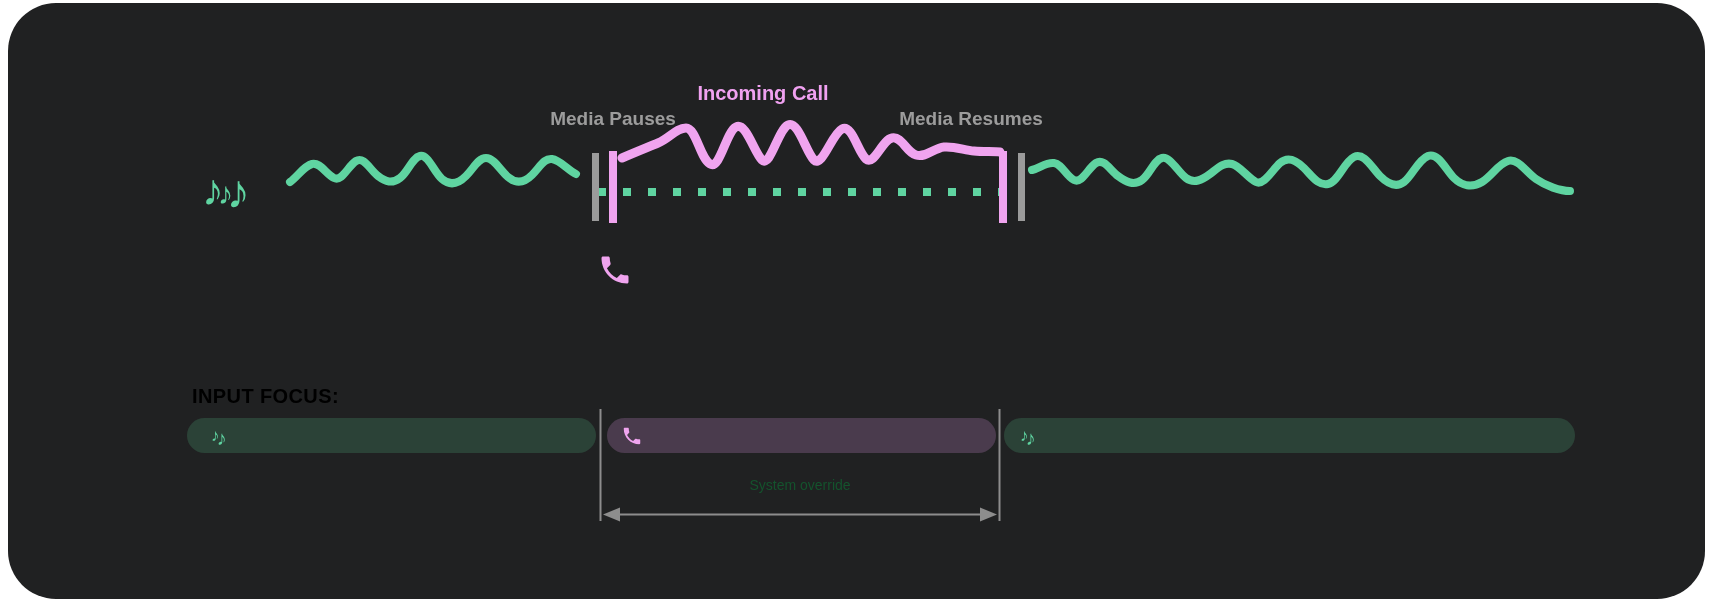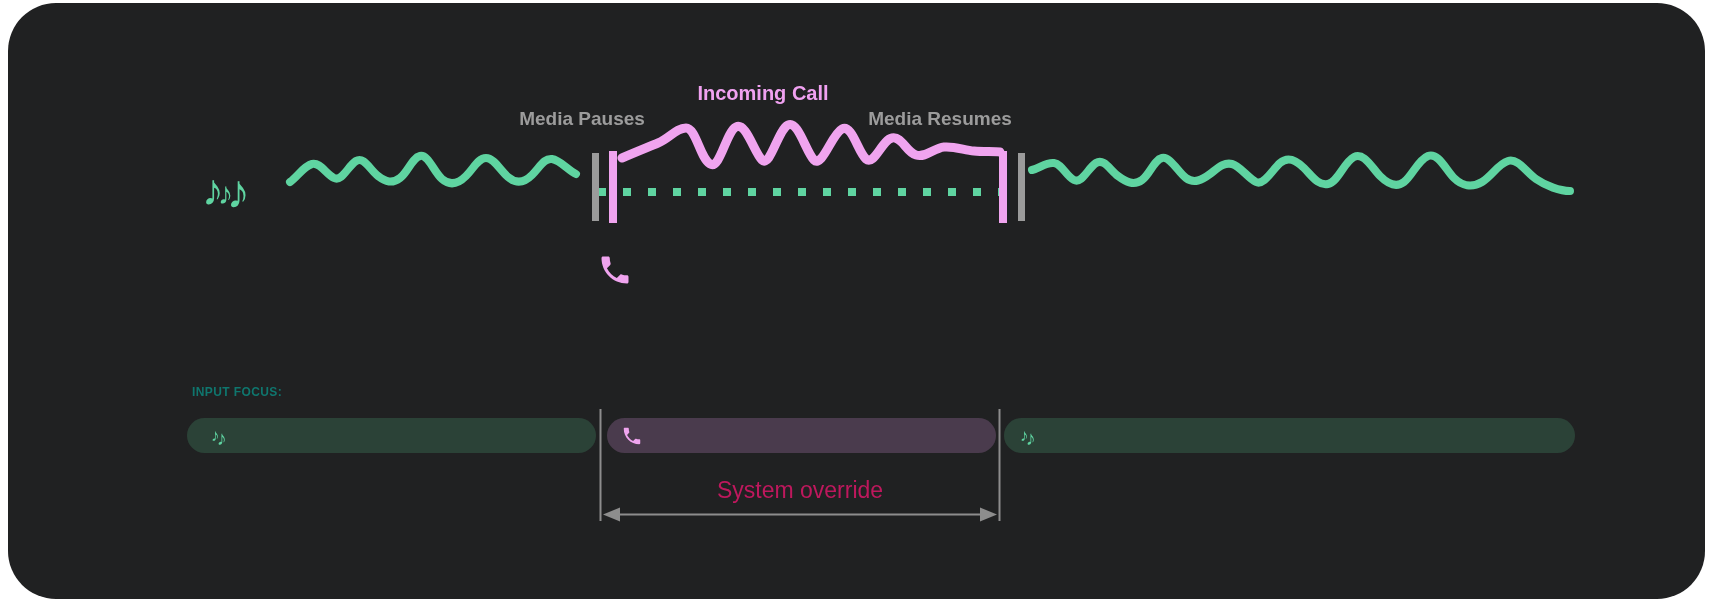--- a/index.html
+++ b/index.html
@@ -7,49 +7,49 @@
     position:relative;width:1712px;height:602px;overflow:hidden;
     font-family:"Liberation Sans",sans-serif;
     padding-left:32px;
     -webkit-font-smoothing:antialiased;
   }
   .panel{
     position:absolute;left:8px;top:3px;width:1697px;height:596px;
     background:#202122;border-radius:48px;
   }
   .overlay{position:absolute;left:0;top:0;width:1712px;height:602px;}
-  .dlabel{position:absolute;color:#9c9c9c;font-size:19px;font-weight:600;white-space:nowrap;}
+  .dlabel{position:absolute;color:#9c9c9c;font-size:19px;font-weight:600;white-space:nowrap;margin-left:31px;}
   .dlabel.center{transform:translateX(-50%);}
   .incoming{position:absolute;color:#f0a1f1;font-size:20px;font-weight:700;white-space:nowrap;transform:translateX(-50%);}
   .big-notes{
     position:absolute;left:202px;top:150px;width:80px;height:60px;
     display:flex;align-items:flex-end;color:#5fd4a1;line-height:1;
   }
   .big-notes .n1{font-size:44px;transform:translateY(2px);}
   .big-notes .n2{font-size:31px;margin-left:-6px;transform:translateY(-1px);}
   .big-notes .n3{font-size:47px;margin-left:-7px;transform:translateY(5px);}
   .if-heading{
-    position:absolute;left:192px;top:385px;color:#0f766e;
-    font-size:12px;font-weight:700;letter-spacing:0.4px;white-space:nowrap;
+    position:absolute;left:192px;top:385px;color:#000000;
+    font-size:20px;font-weight:700;letter-spacing:0.4px;white-space:nowrap;
   }
   .pill{
     position:absolute;top:418px;height:35px;border-radius:18px;
     display:flex;align-items:center;box-sizing:border-box;
   }
   .pill-media{background:#2b4237;}
   .pill-call{background:#4a3b4d;}
   .pill1{left:187px;width:409px;padding-left:24px;}
   .pill2{left:607px;width:389px;padding-left:14px;}
   .pill3{left:1004px;width:571px;padding-left:16px;}
   .pill-notes{color:#5fd4a1;line-height:1;display:flex;align-items:flex-end;}
   .pill-notes .s1{font-size:17px;transform:translateY(-2px);}
   .pill-notes .s2{font-size:20px;margin-left:-3px;transform:translateY(2px);}
   .override-label{
     position:absolute;left:800px;top:477px;transform:translateX(-50%);
-    color:#be185d;font-size:23px;font-weight:500;white-space:nowrap;
+    color:#14532d;font-size:14px;font-weight:500;white-space:nowrap;
   }
 </style>
 </head>
 <body>
 
 <div class="canvas">
   <div class="panel"></div>
 
   <svg class="overlay" viewBox="0 0 1712 602">
 

